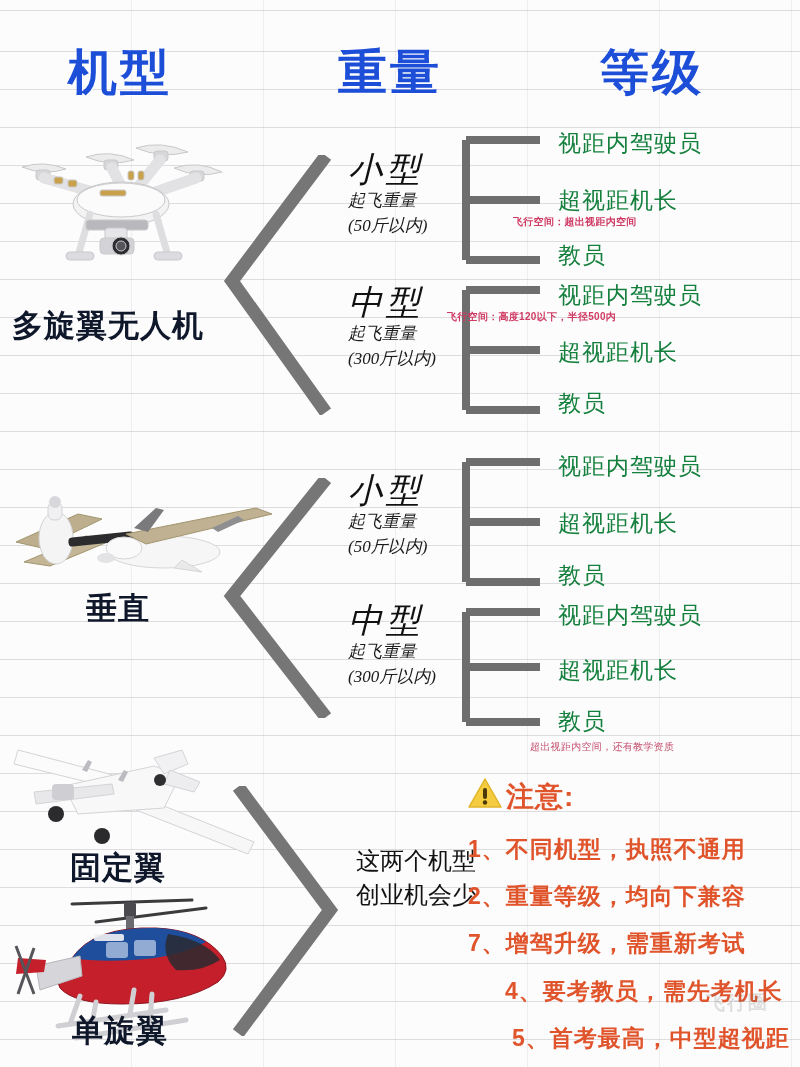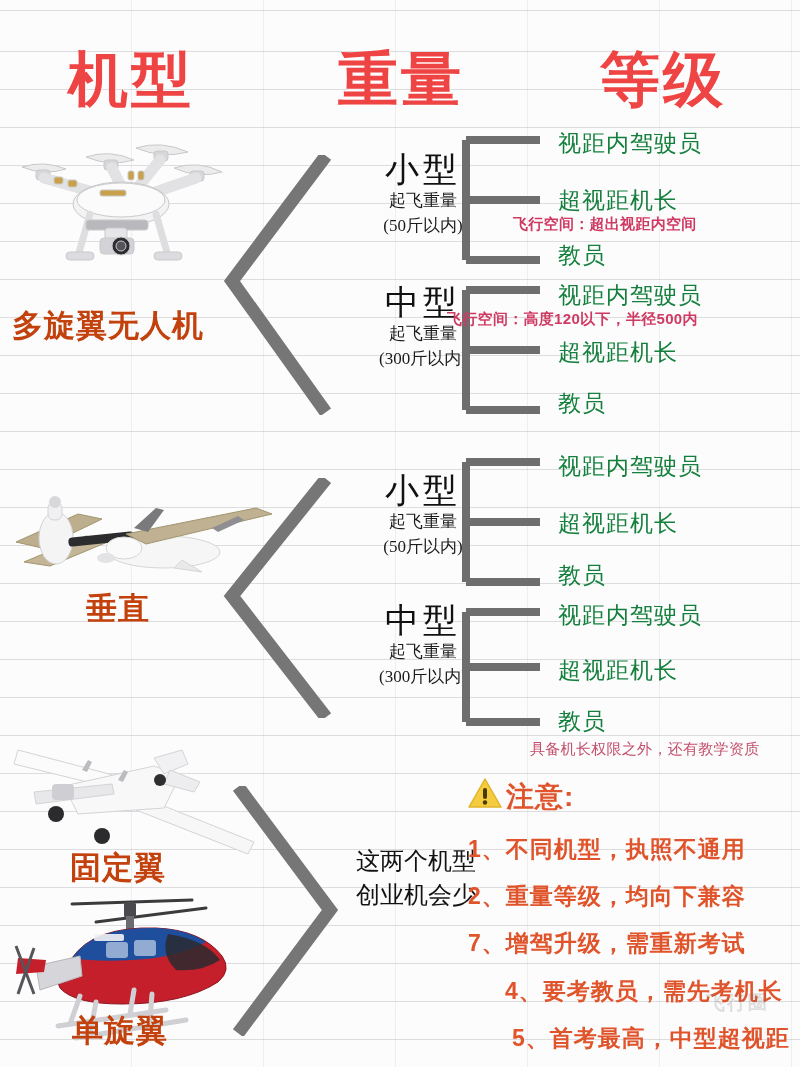--- a/index.html
+++ b/index.html
@@ -21,65 +21,65 @@
          rgba(150,150,155,.30) 37px, rgba(150,150,155,.30) 38px),
       repeating-linear-gradient(to right,
          rgba(0,0,0,0) 0px, rgba(0,0,0,0) 131px,
          rgba(170,170,178,.17) 131px, rgba(170,170,178,.17) 132px);
     background-position:0 14px,0 0;
   }
 
   
   .hdr{
     position:absolute;top:40px;
-    font-size:60px;font-weight:bold;color:#ef4444;
+    font-size:49px;font-weight:bold;color:#1d4ed8;
     letter-spacing:3px;
     text-shadow:1px 1px 0 rgba(255,255,255,.8);
     white-space:nowrap;
   }
   #hdr0{left:68px;}
   #hdr1{left:338px;}
   #hdr2{left:600px;}
 
   
   .craft{position:absolute;}
 
   
   .model-label{
     position:absolute;
-    font-size:31px;font-weight:bold;color:#c2410c;
+    font-size:31px;font-weight:bold;color:#0f172a;
     white-space:nowrap;letter-spacing:1px;
   }
 
   
   .chev{position:absolute;}
 
   
-  .wt{position:absolute;text-align:center;width:150px;}
+  .wt{position:absolute;text-align:left;width:150px;font-style:italic;}
   .wt .wt-name{
     font-size:34px;color:#111;letter-spacing:4px;line-height:1.05;
     font-family:"Liberation Serif","DejaVu Serif",serif;font-weight:400;
   }
   .wt .wt-sub{font-size:17px;color:#1b1b1b;line-height:1.35;margin-top:2px;
     font-family:"Liberation Serif","DejaVu Serif",serif;}
 
   
   .ebr{position:absolute;}
 
   
   .grade{
     position:absolute;
     font-size:23px;color:#15803d;white-space:nowrap;letter-spacing:1px;
     font-family:Liberation Mono, monospace;
   }
 
   
   .pink{
     position:absolute;
-    font-size:15px;font-weight:bold;color:#cf3a63;white-space:nowrap;
+    font-size:10px;font-weight:bold;color:#cf3a63;white-space:nowrap;
     letter-spacing:.3px;
   }
   .pink.thin{font-weight:normal;color:#c4506e;}
 
   
   .midnote{
     position:absolute;
     font-size:24px;color:#121212;line-height:1.25;white-space:nowrap;
     font-family:"Liberation Serif","DejaVu Serif",serif;
   }
@@ -332,21 +332,21 @@
 <div class="grade" style="left:558px;top:388px;">教员</div>
 <div class="pink" style="left:447px;top:310px;text-align:right;">飞行空间：高度120以下，半径500内</div>
 
 <div class="grade" style="left:558px;top:451px;">视距内驾驶员</div>
 <div class="grade" style="left:558px;top:508px;">超视距机长</div>
 <div class="grade" style="left:558px;top:560px;">教员</div>
 
 <div class="grade" style="left:558px;top:600px;">视距内驾驶员</div>
 <div class="grade" style="left:558px;top:655px;">超视距机长</div>
 <div class="grade" style="left:558px;top:706px;">教员</div>
-<div class="pink thin" style="left:530px;top:740px;">具备机长权限之外，还有教学资质</div>
+<div class="pink thin" style="left:530px;top:740px;">超出视距内空间，还有教学资质</div>
 
 <div class="midnote" style="left:356px;top:846px;">这两个机型</div>
 <div class="midnote" style="left:356px;top:880px;">创业机会少</div>
 
 <div id="notice">
   <div id="notice-head">
     <svg width="34" height="30" viewBox="0 0 34 30">
       <path d="M17 1 L33 29 L1 29 Z" fill="#f5cc3f" stroke="#e0b429" stroke-width="1.5" stroke-linejoin="round"></path>
       <rect x="15" y="10" width="4" height="11" rx="2" fill="#4a3a08"></rect>
       <circle cx="17" cy="24.5" r="2.2" fill="#4a3a08"></circle>

